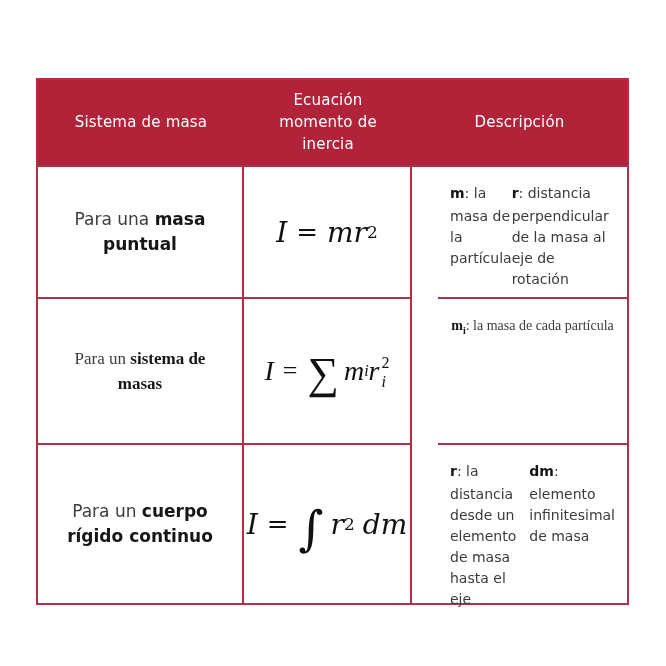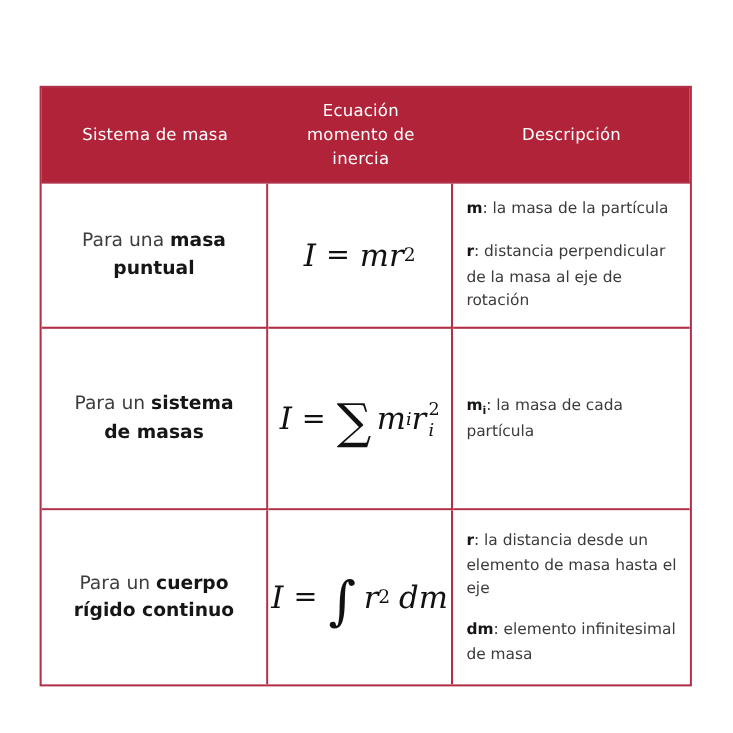--- a/index.html
+++ b/index.html
@@ -34,21 +34,21 @@
   .tbody{display:grid;grid-template-columns:206px 168px 215px;}
   .cell{
     box-sizing:border-box;
     border-right:2px solid #B13048;
     border-bottom:2px solid #B13048;
     background:#ffffff;
     display:flex;align-items:center;justify-content:center;
   }
   .tbody .cell:nth-child(3n){border-right:none;}
   .tbody .cell:nth-child(-n+3){height:132px;}
-  .tbody .cell:nth-child(n+4):nth-child(-n+6){height:165px;}
+  .tbody .cell:nth-child(n+4):nth-child(-n+6){height:146px;font-family:Liberation Serif, serif;}
   .tbody .cell:nth-child(n+7){height:158px;border-bottom:none;}
 
   
   .syscell{padding:0 14px;text-align:center;}
   .sysline{font-size:17px;color:#3d3d3d;line-height:1.5;margin:4px;}
   .sysline b{color:#161616;}
 
   
   .eqcell{font-family:"DejaVu Serif", serif;color:#111111;font-size:28px;white-space:nowrap;}
   .var{font-style:italic;}
@@ -62,22 +62,22 @@
     display:inline-flex;flex-direction:column;align-items:flex-start;
     font-size:16px;line-height:1;margin-left:2px;transform:translateY(1px);
     vertical-align:middle;
   }
   .stack .s-sup{font-style:normal;margin-bottom:3px;}
   .stack .s-sub{font-style:italic;}
   .dm{margin-left:8px;}
 
   
   .desccell{
-    flex-direction:column;align-items:flex-start;justify-content:center;
-    padding:8px 12px;box-sizing:border-box;
+    flex-direction:row;align-items:flex-start;justify-content:center;
+    padding:8px 12px;box-sizing:border-box;margin-left:26px;
   }
   .def{font-size:14px;color:#3b3b3b;line-height:1.5;margin:8px 0;}
   .def .term{color:#151515;font-weight:bold;}
   .def .term sub{font-size:10px;}
 
   
   .footer{
     position:absolute;left:0;top:574px;width:666px;
     display:flex;align-items:center;justify-content:center;gap:10px;
   }

